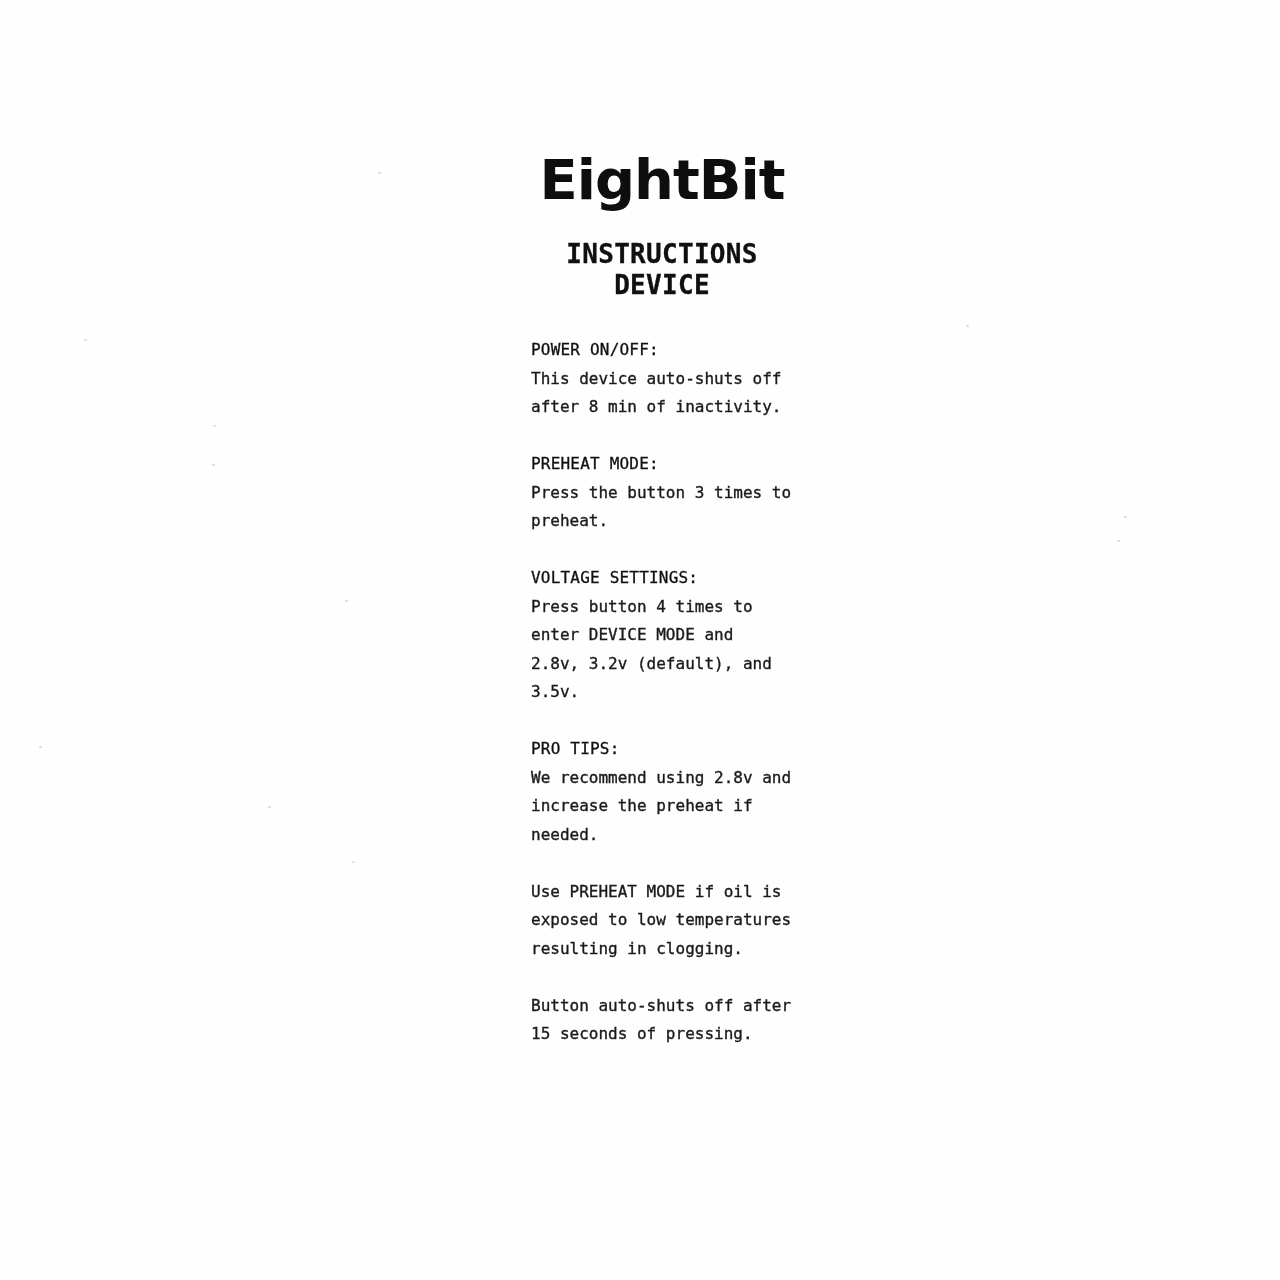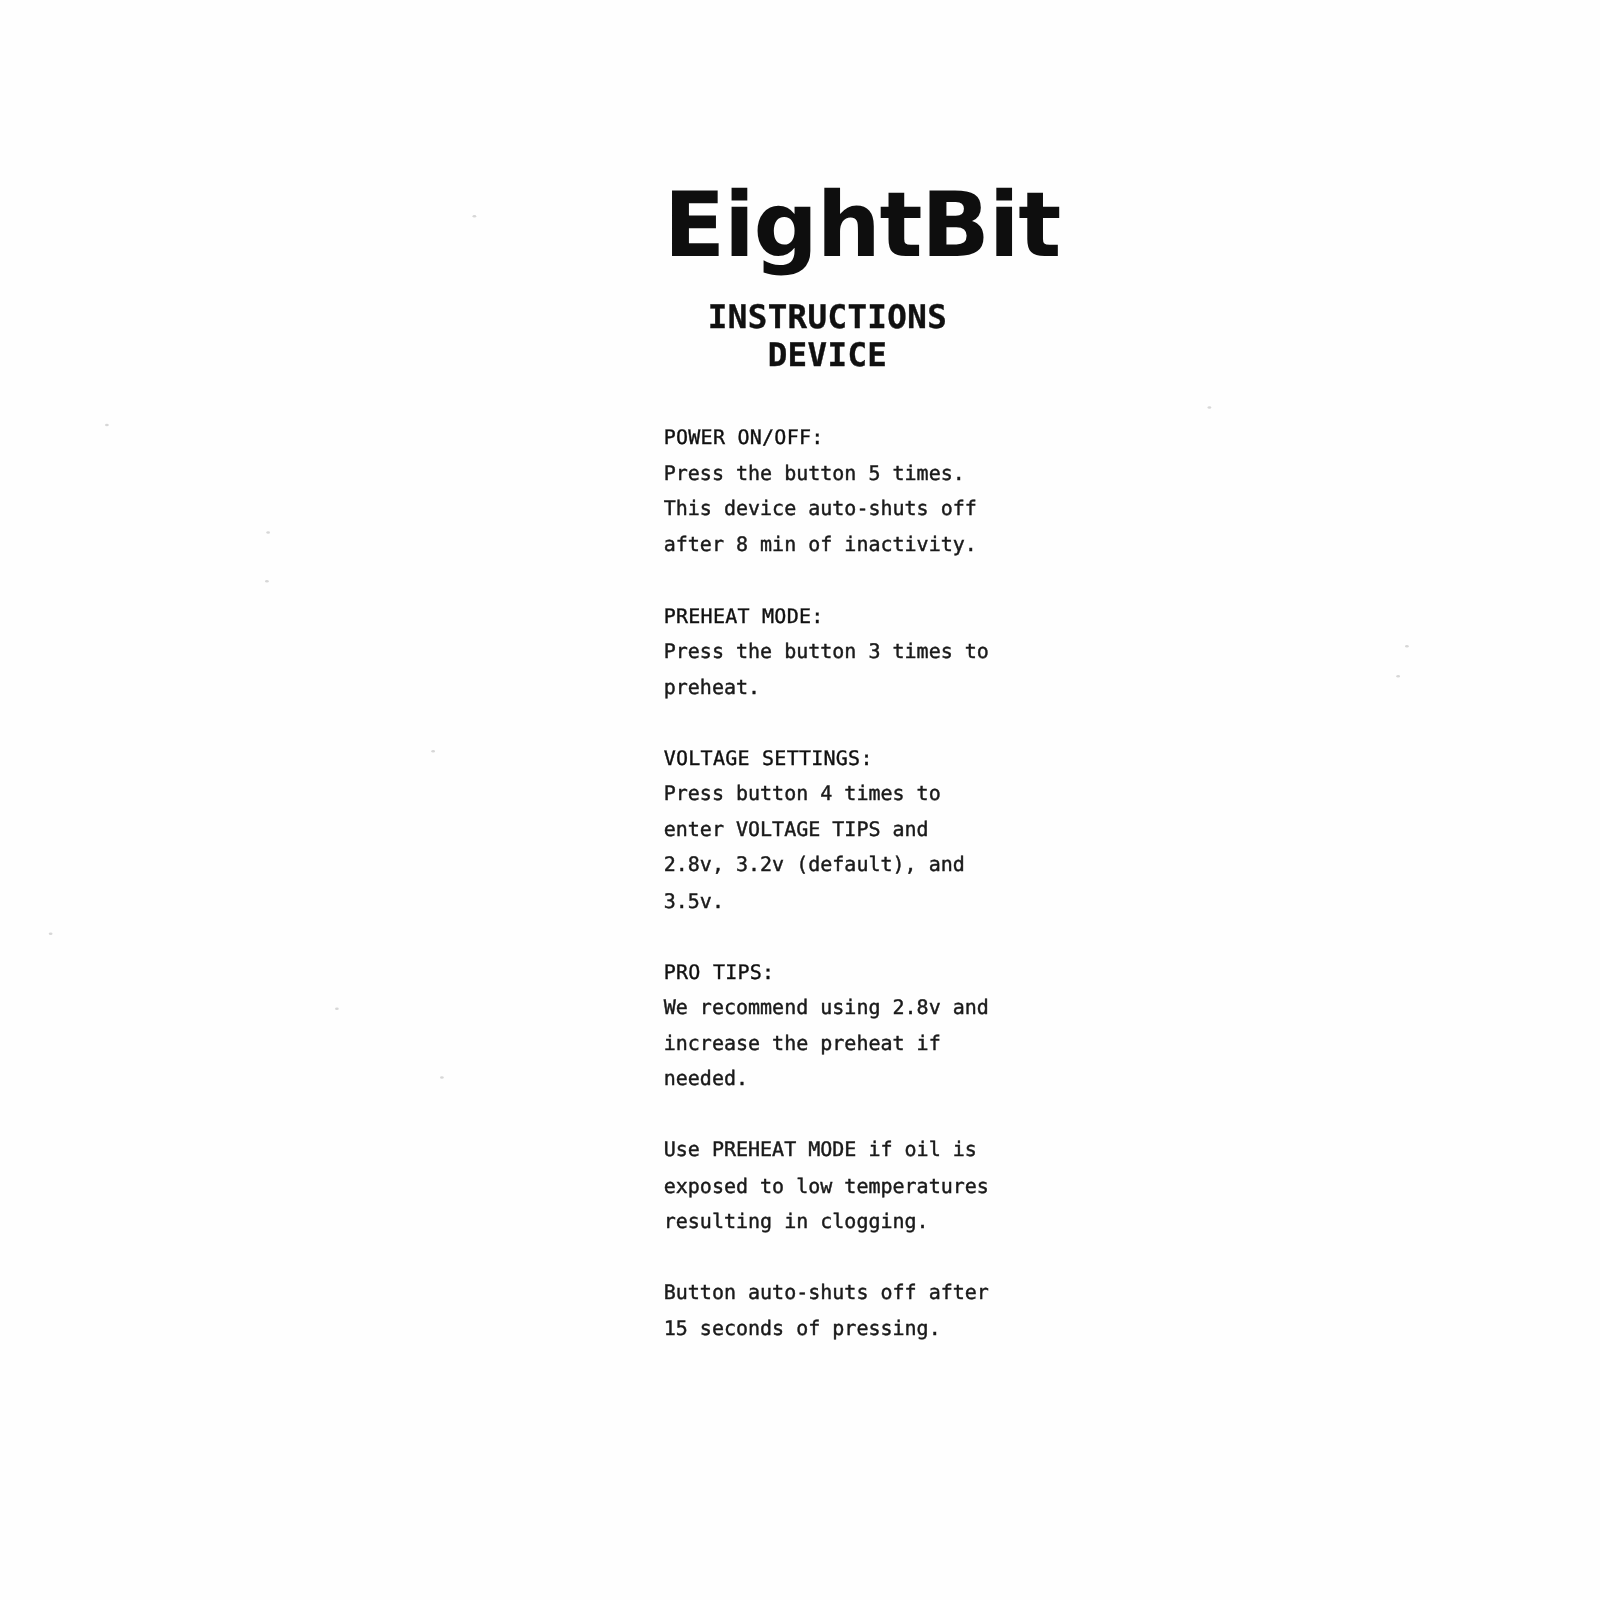--- a/index.html
+++ b/index.html
@@ -21,21 +21,21 @@
   .content {
     position: absolute;
     left: 531px;
     top: 0;
     width: 262px;
   }
   .brand {
     margin: 152px 0 0 0;
     font-family: "DejaVu Sans", sans-serif;
     font-weight: 800;
-    font-size: 72px;
+    font-size: 56px;
     line-height: 56px;
     letter-spacing: -1px;
     text-align: center;
     color: #0e0e0e;
     white-space: nowrap;
   }
   .subtitle {
     margin-top: 31px;
     font-family: "DejaVu Sans Mono", monospace;
     font-weight: 700;
@@ -90,33 +90,32 @@
     <h1 class="brand">EightBit</h1>
 
     <div class="subtitle">
       <div>INSTRUCTIONS</div>
       <div>DEVICE</div>
     </div>
 
     <div class="sections" id="sections">
         <div class="section">
           <h3>POWER ON/OFF:</h3>
-          <p>Press the button 5 times.</p>
           <p>This device auto-shuts off</p>
           <p>after 8 min of inactivity.</p>
         </div>
         <div class="section">
           <h3>PREHEAT MODE:</h3>
           <p>Press the button 3 times to</p>
           <p>preheat.</p>
         </div>
         <div class="section">
           <h3>VOLTAGE SETTINGS:</h3>
           <p>Press button 4 times to</p>
-          <p>enter VOLTAGE TIPS and</p>
+          <p>enter DEVICE MODE and</p>
           <p>2.8v, 3.2v (default), and</p>
           <p>3.5v.</p>
         </div>
         <div class="section">
           <h3>PRO TIPS:</h3>
           <p>We recommend using 2.8v and</p>
           <p>increase the preheat if</p>
           <p>needed.</p>
         </div>
         <div class="section">

